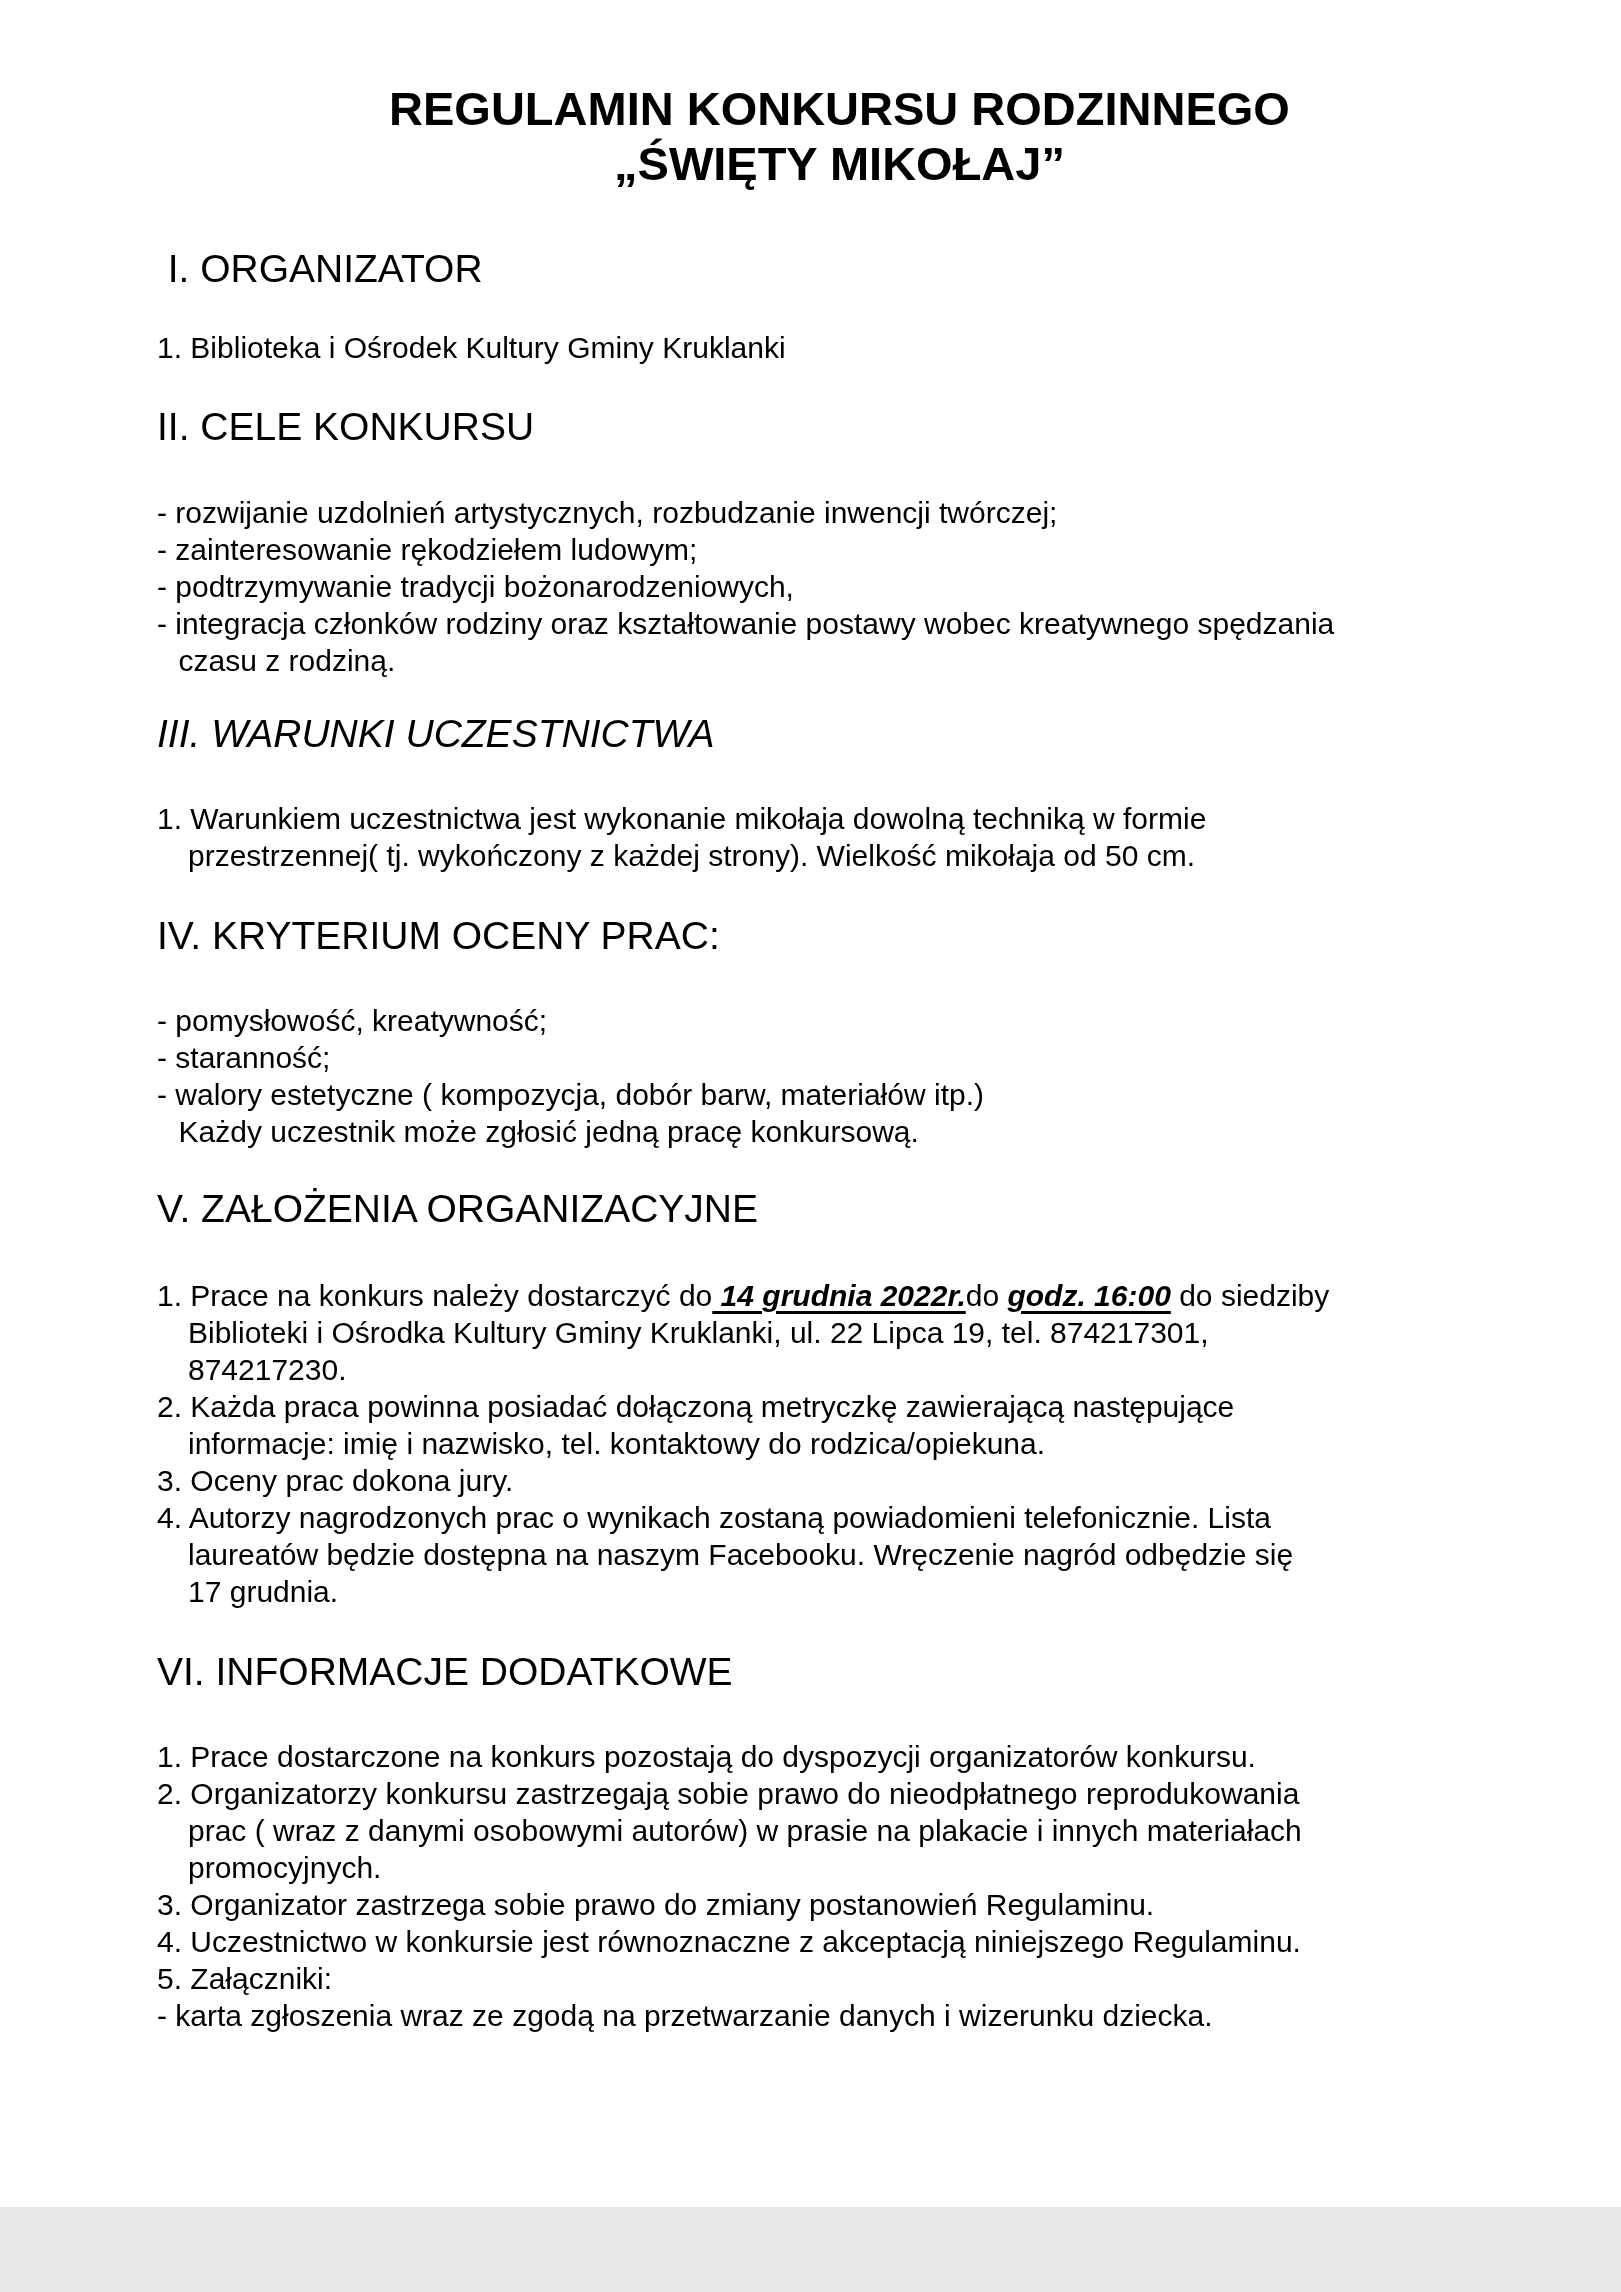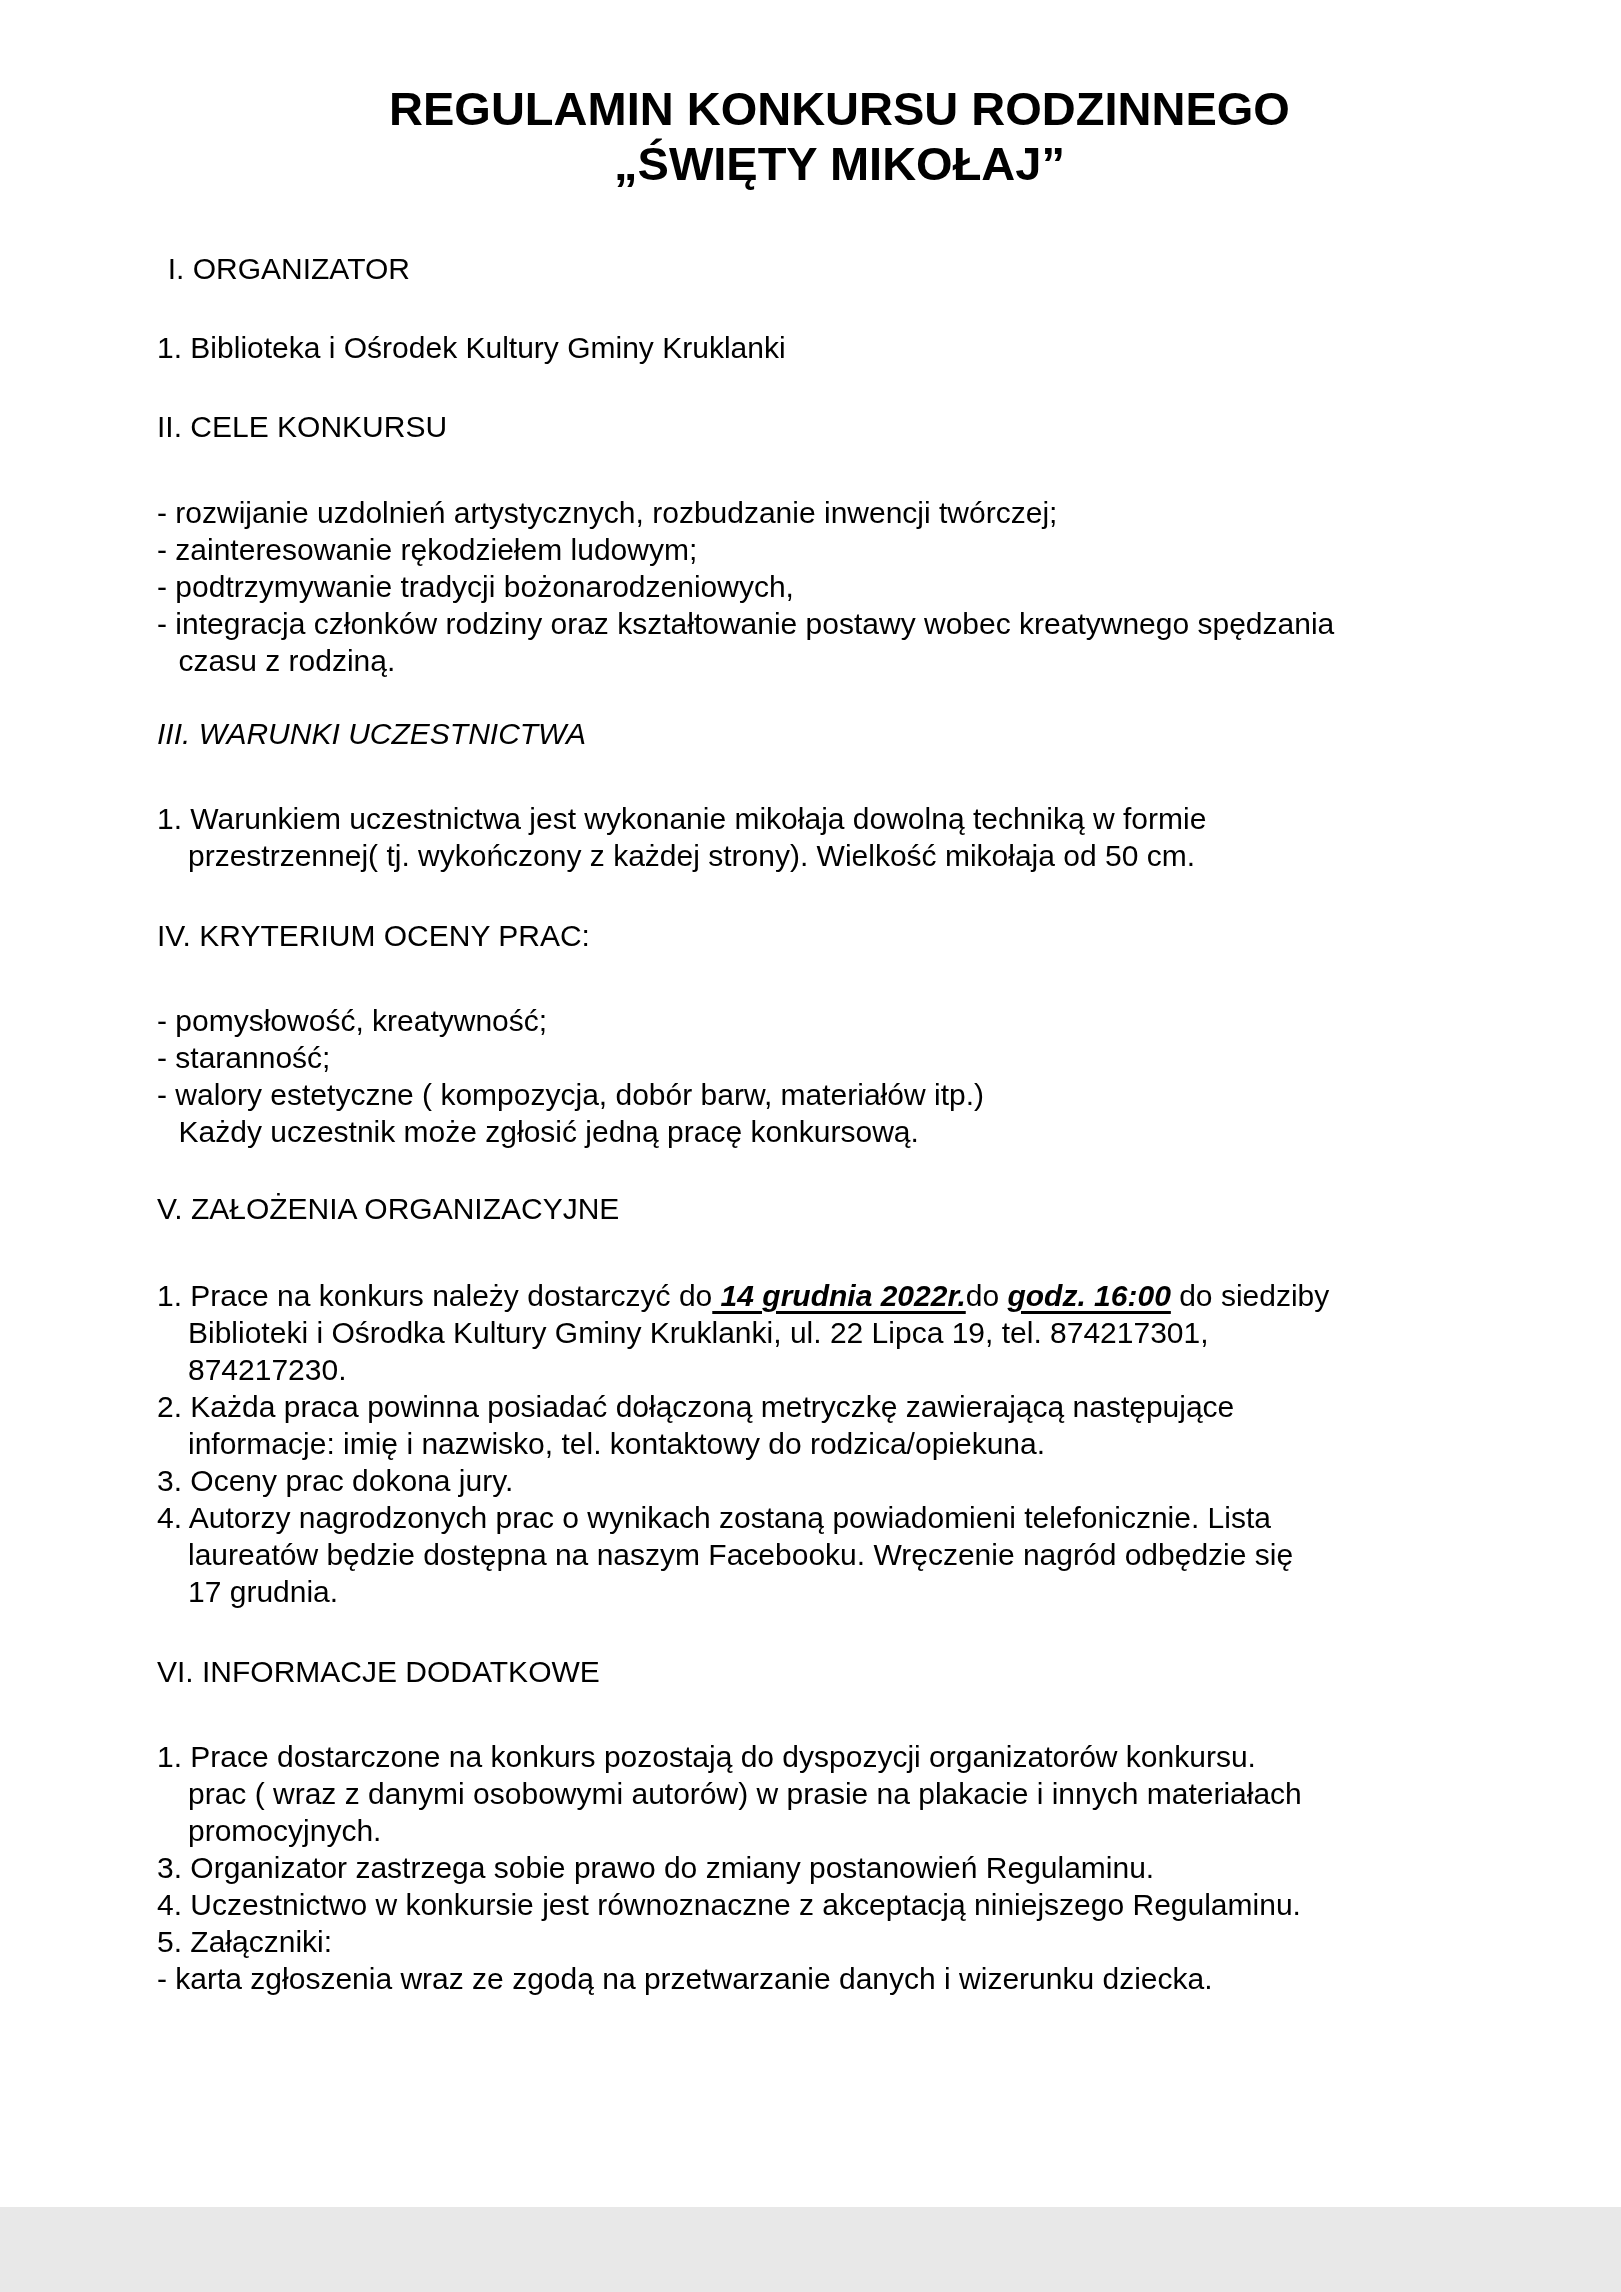--- a/index.html
+++ b/index.html
@@ -15,21 +15,21 @@
     padding:81px 99px 0 157px;
   }
   .title{
     text-align:center;
     font-size:47px;
     line-height:55px;
     font-weight:bold;
     white-space:pre;
   }
   .heading{
-    font-size:30px;
+    font-size:39px;
     line-height:43px;
     font-weight:normal;
     white-space:pre;
   }
   .para{margin:0;}
   .ln{
     font-size:30px;
     line-height:37px;
     white-space:pre;
   }
@@ -103,20 +103,21 @@
     <div class="ln ind2">informacje: imię i nazwisko, tel. kontaktowy do rodzica/opiekuna.</div>
     <div class="ln">3. Oceny prac dokona jury.</div>
     <div class="ln">4. Autorzy nagrodzonych prac o wynikach zostaną powiadomieni telefonicznie. Lista</div>
     <div class="ln ind2">laureatów będzie dostępna na naszym Facebooku. Wręczenie nagród odbędzie się</div>
     <div class="ln ind2">17 grudnia.</div>
   </div>
 
   <div class="heading m-h6">VI. INFORMACJE DODATKOWE</div>
   <div class="para m-p6">
     <div class="ln">1. Prace dostarczone na konkurs pozostają do dyspozycji organizatorów konkursu.</div>
+    <div class="ln">2. Organizatorzy konkursu zastrzegają sobie prawo do nieodpłatnego reprodukowania</div>
     <div class="ln ind2">prac ( wraz z danymi osobowymi autorów) w prasie na plakacie i innych materiałach</div>
     <div class="ln ind2">promocyjnych.</div>
     <div class="ln">3. Organizator zastrzega sobie prawo do zmiany postanowień Regulaminu.</div>
     <div class="ln">4. Uczestnictwo w konkursie jest równoznaczne z akceptacją niniejszego Regulaminu.</div>
     <div class="ln">5. Załączniki:</div>
     <div class="ln">- karta zgłoszenia wraz ze zgodą na przetwarzanie danych i wizerunku dziecka.</div>
   </div>
 
 </div>
 

